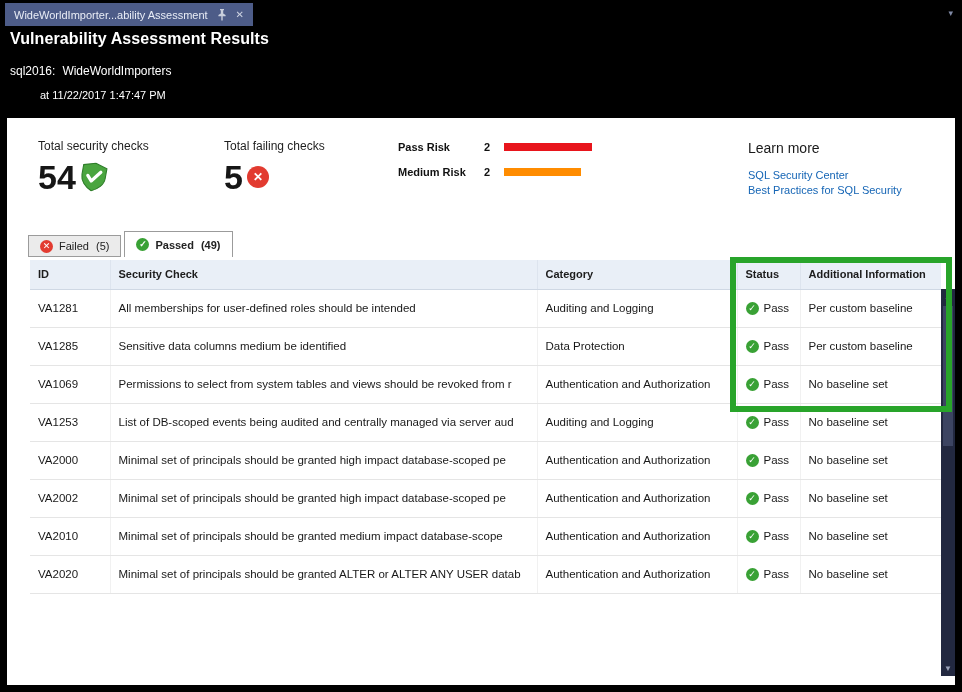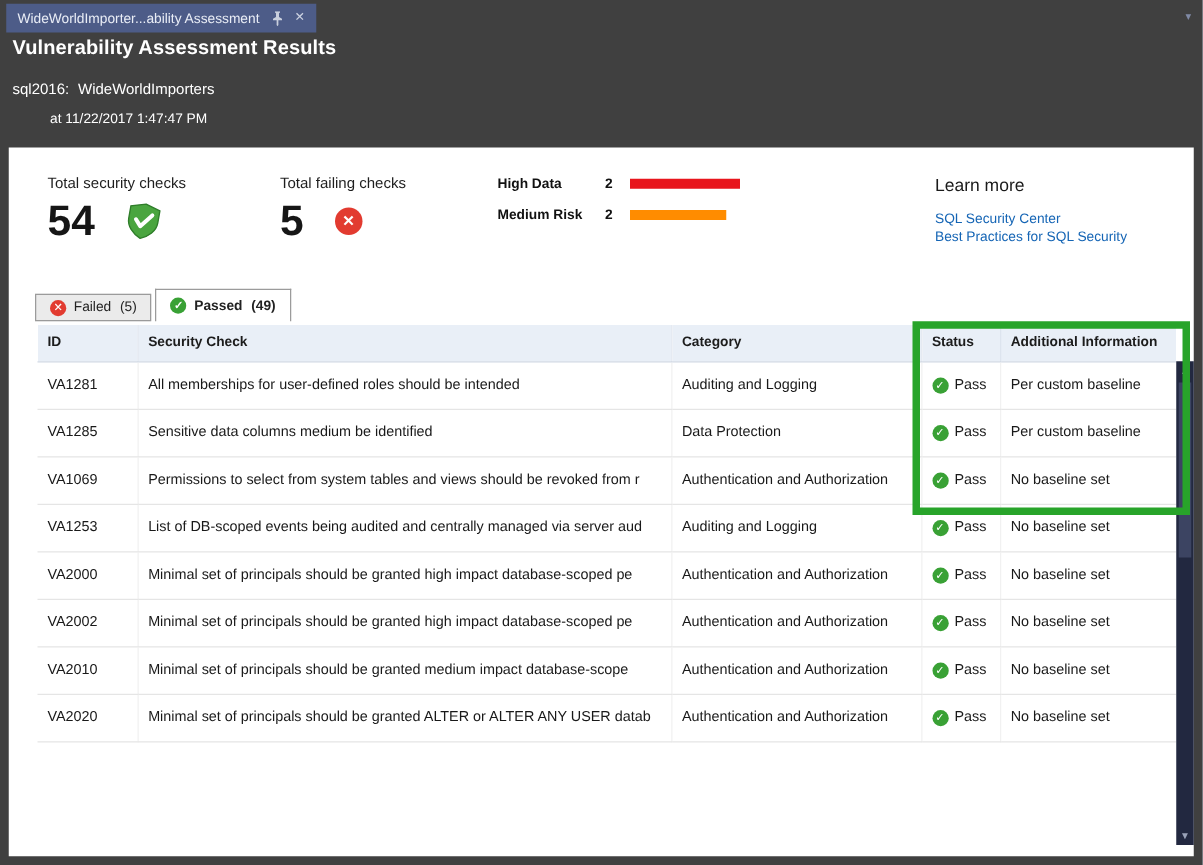--- a/index.html
+++ b/index.html
@@ -2,21 +2,21 @@
 <html><head>
 <meta charset="utf-8">
 <style>
   * { box-sizing: border-box; }
   html, body { margin:0; padding:0; }
   body {
     width:962px; height:692px; background:#191e31;
     font-family:"Liberation Sans", sans-serif;
     -webkit-font-smoothing:antialiased;
   }
-  .window { position:relative; width:962px; height:692px; background:#404040; overflow:hidden; }
+  .window { position:relative; width:962px; height:692px; background:#000000; overflow:hidden; }
 
   
   .titlebar { position:absolute; left:0; top:0; right:0; height:26px; }
   .doc-tab { position:absolute; left:5px; top:3px; height:23px; background:#4d5c88; color:#e9edf6;
              display:flex; align-items:center; gap:9px; padding:0 9px; font-size:11px; cursor:default; }
   .doc-tab .pin svg { display:block; }
   .doc-tab .close { font-size:10px; color:#cdd3e2; line-height:1; }
   .menu-caret { position:absolute; right:9px; top:8px; font-size:9px; color:#808aa6; }
 
   
@@ -27,21 +27,21 @@
   .timestamp { margin-top:11px; font-size:11px;margin-left:30px; }
 
   
   .content { position:absolute; left:7px; top:118px; width:948px; height:567px; background:#ffffff; }
 
   
   .metric { position:absolute; top:21px; }
   .metric.total { left:31px; }
   .metric.fail { left:217px; }
   .metric-label { font-size:12px; color:#1e1e1e; }
-  .metric-row { display:flex; align-items:center; gap:25px; margin-top:6px; }
+  .metric-row { display:flex; align-items:center; gap:4px; margin-top:6px; }
   .metric-value { font-size:34px; font-weight:bold; color:#161616; line-height:36px; }
   .fail-circle { width:22px; height:22px; border-radius:50%; background:#e23b30; color:#fff;
                  font-size:12px; font-weight:bold; display:flex; align-items:center; justify-content:center; }
 
   
   .risk-legend { position:absolute; left:391px; top:16px; }
   .risk-row { display:grid; grid-template-columns:86px 20px auto; align-items:center; height:25px; }
   .risk-label { font-size:11px; font-weight:bold; color:#111; }
   .risk-count { font-size:11px; font-weight:bold; color:#111; }
   .risk-bar { height:8px; display:inline-block; }
@@ -132,21 +132,21 @@
     <div class="metric fail">
       <div class="metric-label">Total failing checks</div>
       <div class="metric-row">
         <span class="metric-value">5</span>
         <span class="fail-circle">✕</span>
       </div>
     </div>
 
     <div class="risk-legend">
       <div class="risk-row">
-        <span class="risk-label">High Data</span>
+        <span class="risk-label">Pass Risk</span>
         <span class="risk-count">2</span>
         <span class="risk-bar" style="width: 88px; background: rgb(232, 21, 28);"></span>
       </div>
       <div class="risk-row">
         <span class="risk-label">Medium Risk</span>
         <span class="risk-count">2</span>
         <span class="risk-bar" style="width: 77px; background: rgb(255, 140, 0);"></span>
       </div>
     </div>
 

